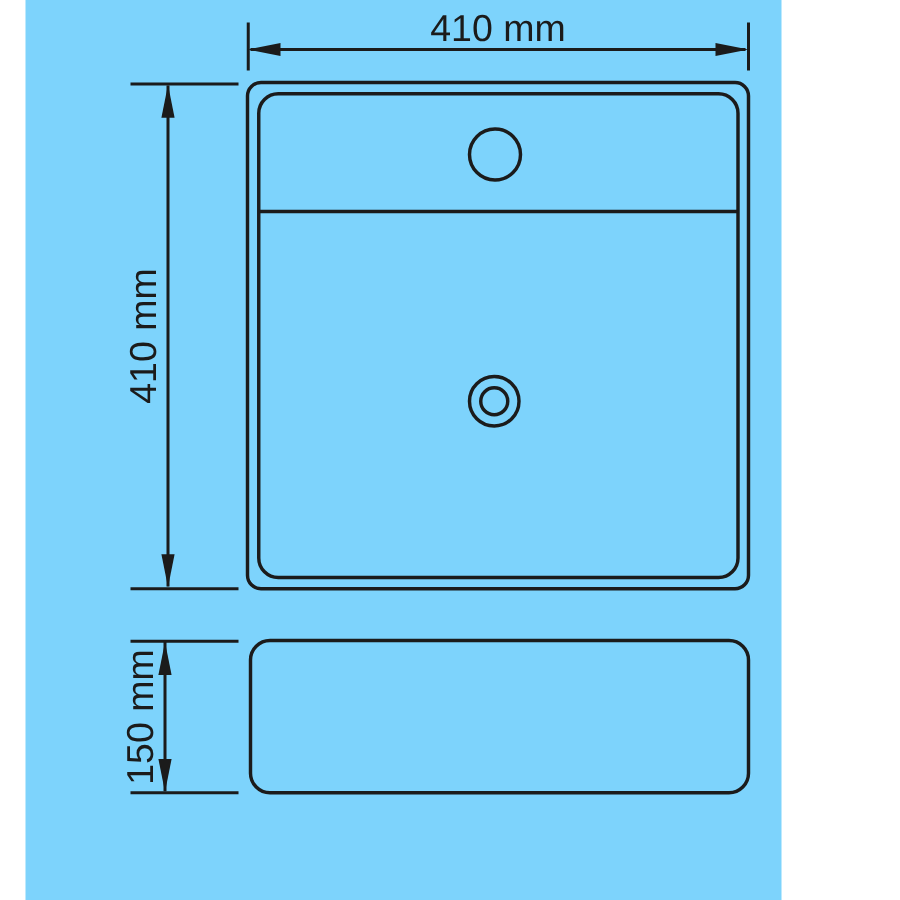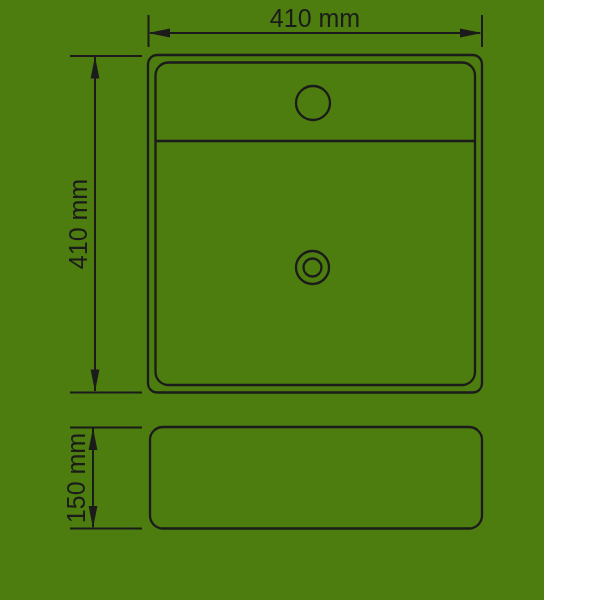--- a/index.html
+++ b/index.html
@@ -5,23 +5,24 @@
   html, body {
     margin: 0;
     padding: 0;
     background: #ffffff;
     width: 600px;
     height: 600px;
     overflow: hidden;
   }
   .canvas {
     position: relative;
-    width: 544px;
+    width: 504px;
     height: 600px;
-    background: #4d7c0f;
+    background: #7dd3fc;
+    margin-left: 17px;
   }
   svg { display: block; }
   .shape {
     stroke: #1b1b1b;
     fill: none;
     stroke-width: 2.3;
   }
   .dimline {
     stroke: #1b1b1b;
     fill: none;

